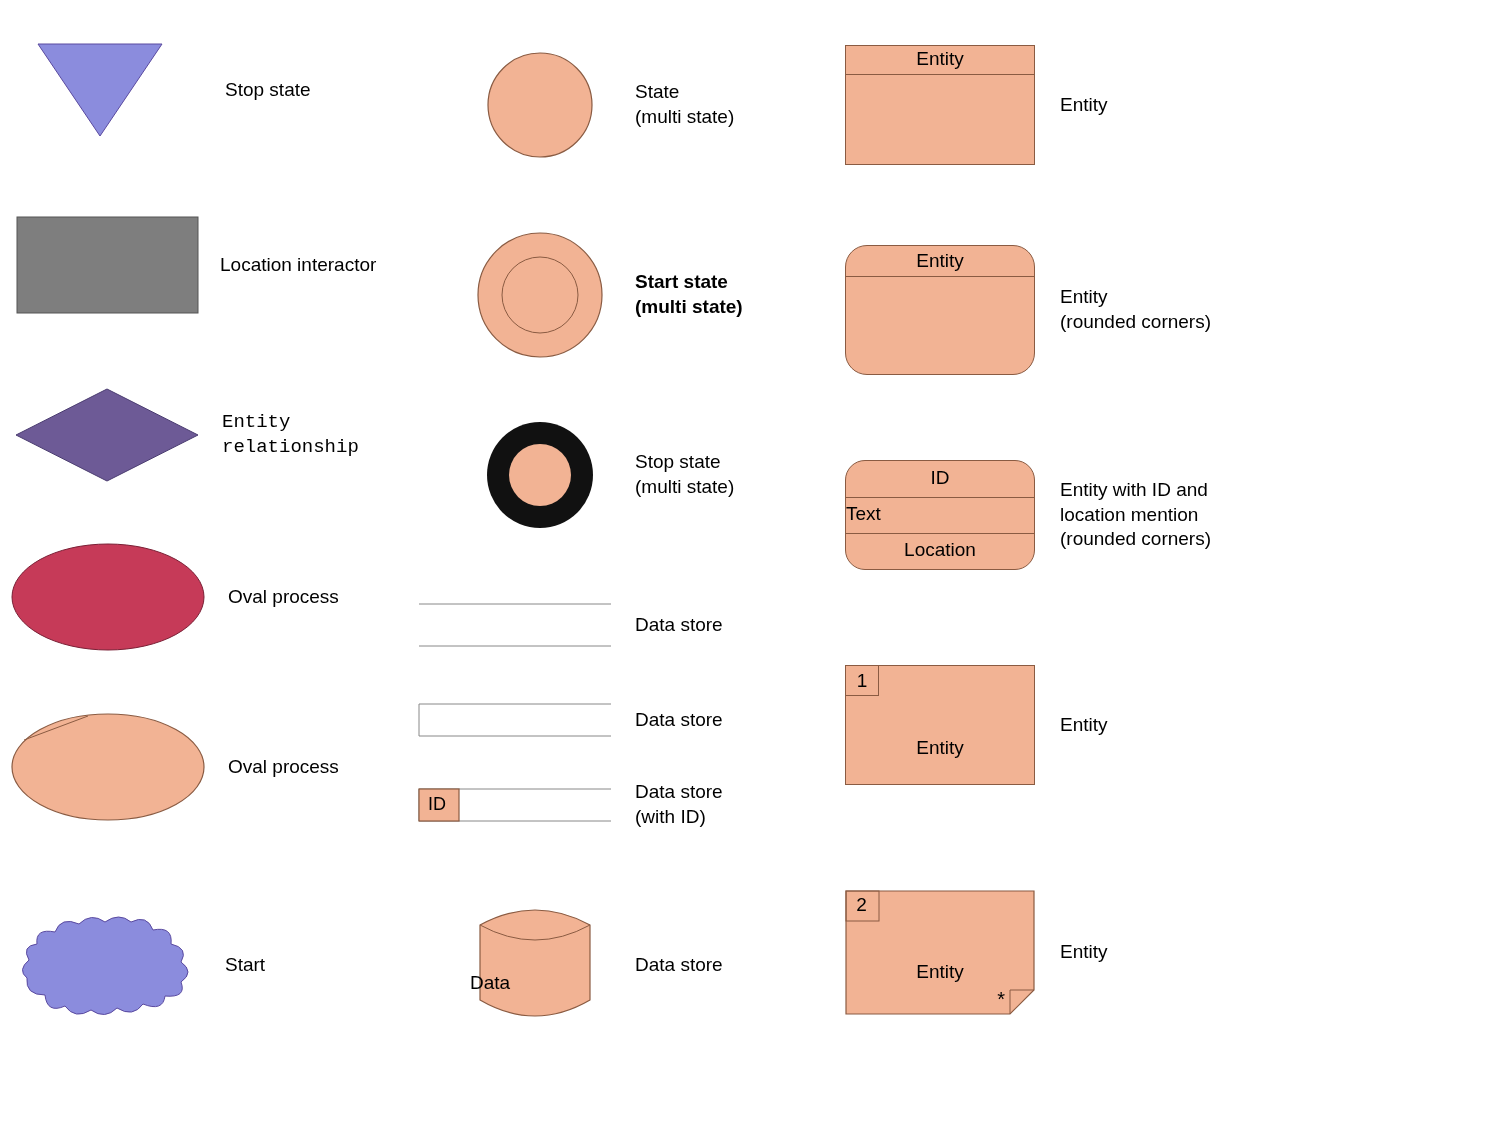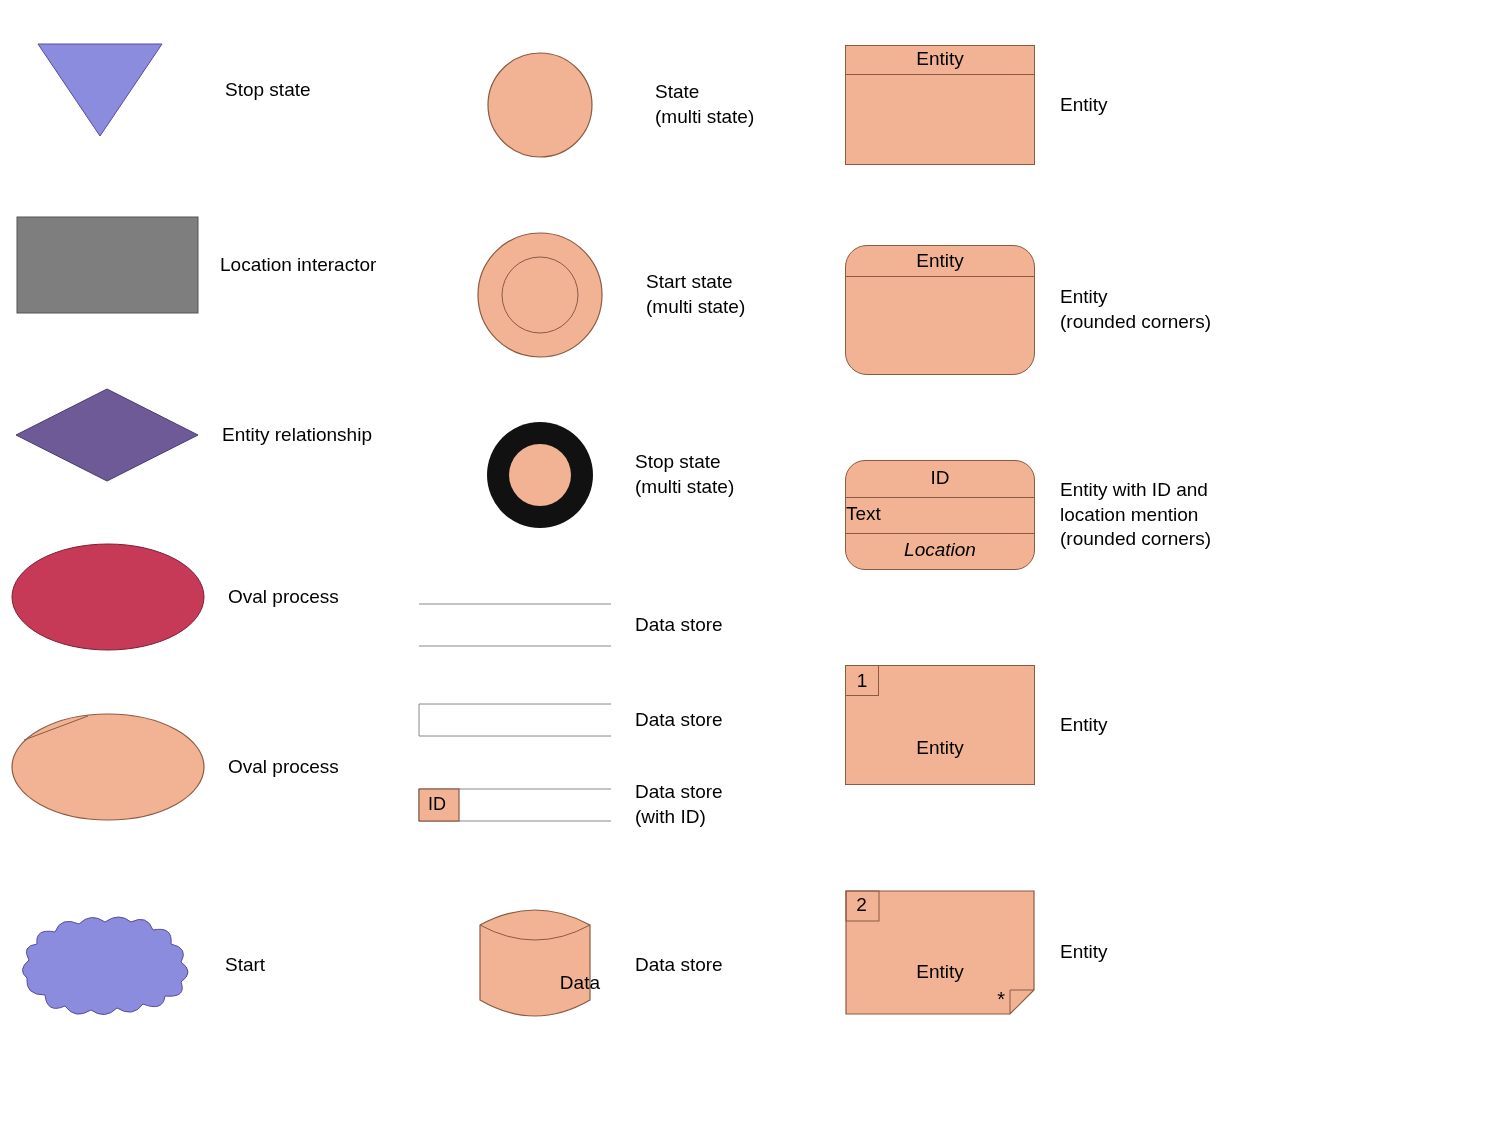--- a/index.html
+++ b/index.html
@@ -54,21 +54,21 @@
 
     <div class="row" style="top:195px; left:15px;">
       <div class="shape">
         <svg width="185" height="100" viewBox="0 0 185 100">
           <rect x="2" y="2" width="181" height="96" fill="#7e7e7e" stroke="#555" stroke-width="1"></rect>
         </svg>
       </div>
       <div class="label">Location interactor</div>
     </div>
 
-    <div class="row" style="top:365px; left:12px;">
+    <div class="row" style="top:365px; left:12px;font-family:Liberation Mono, monospace;">
       <div class="shape">
         <svg width="190" height="100" viewBox="0 0 190 100">
           <polygon points="95,4 186,50 95,96 4,50" fill="#6d5a96" stroke="#4a3c70" stroke-width="1"></polygon>
         </svg>
       </div>
       <div class="label">Entity relationship</div>
     </div>
 
     <div class="row" style="top:520px; left:8px;">
       <div class="shape">
@@ -100,32 +100,32 @@
   </div>
 
   <div class="col col2">
 
     <div class="row" style="top:30px; left:70px;">
       <div class="shape">
         <svg width="110" height="110" viewBox="0 0 110 110">
           <circle cx="55" cy="55" r="52" class="peach-stroke"></circle>
         </svg>
       </div>
-      <div class="label" style="margin-left:60px; white-space:pre-line;">State
+      <div class="label" style="margin-left:40px; white-space:pre-line;">State
 (multi state)</div>
     </div>
 
     <div class="row" style="top:210px; left:60px;">
       <div class="shape">
         <svg width="130" height="130" viewBox="0 0 130 130">
           <circle cx="65" cy="65" r="62" class="peach-stroke"></circle>
           <circle cx="65" cy="65" r="38" fill="none" stroke="#8a5b42" stroke-width="1"></circle>
         </svg>
       </div>
-      <div class="label" style="margin-left:41px; white-space:pre-line;">Start state
+      <div class="label" style="margin-left:30px; white-space:pre-line;font-weight:bold;">Start state
 (multi state)</div>
     </div>
 
     <div class="row" style="top:400px; left:70px;">
       <div class="shape">
         <svg width="110" height="110" viewBox="0 0 110 110">
           <circle cx="55" cy="55" r="53" fill="#111"></circle>
           <circle cx="55" cy="55" r="31" fill="#f2b394"></circle>
         </svg>
       </div>
@@ -163,21 +163,21 @@
       <div class="label" style="white-space:pre-line;">Data store
 (with ID)</div>
     </div>
 
     <div class="row" style="top:880px; left:55px;">
       <div class="shape" style="position:relative;">
         <svg width="130" height="130" viewBox="0 0 130 130">
           <path d="M10 25 Q65 -5 120 25 L120 100 Q65 132 10 100 Z" class="peach-stroke"></path>
           <path d="M10 25 Q65 55 120 25" fill="none" stroke="#8a5b42" stroke-width="1"></path>
         </svg>
-        <span style="position:absolute; left:0; right:0; text-align:right; top:72px; font-size:19px;">Data</span>
+        <span style="position:absolute; left:0; right:0; text-align:left; top:72px; font-size:19px;">Data</span>
       </div>
       <div class="label" style="margin-left:35px;">Data store</div>
     </div>
   </div>
 
   <div class="col col3">
 
     <div class="row" style="top:25px; left:0;">
       <div class="shape" style="position:relative;">
         <div class="peach" style="width:190px; height:120px; position:relative;">
@@ -199,21 +199,21 @@
 (rounded corners)</div>
     </div>
 
     <div class="row" style="top:440px; left:0;">
       <div class="shape">
         <div class="peach" style="width:190px; height:110px; border-radius:20px; position:relative; overflow:hidden;">
           <div style="position:absolute; left:0; right:0; top:36px; border-top:1px solid #8a5b42;"></div>
           <div style="position:absolute; left:0; right:0; top:72px; border-top:1px solid #8a5b42;"></div>
           <div style="position:absolute; left:0; right:0; top:6px; text-align:center;">ID</div>
           <div style="position:absolute; left:0; right:0; top:42px; text-align:left;">Text</div>
-          <div style="position:absolute; left:0; right:0; top:78px; text-align:center;font-style:italic;">Location</div>
+          <div style="position:absolute; left:0; right:0; top:78px; text-align:center;">Location</div>
         </div>
       </div>
       <div class="label" style="margin-left:25px; white-space:pre-line;">Entity with ID and
 location mention
 (rounded corners)</div>
     </div>
 
     <div class="row" style="top:645px; left:0;">
       <div class="shape">
         <div class="peach" style="width:190px; height:120px; position:relative;">

